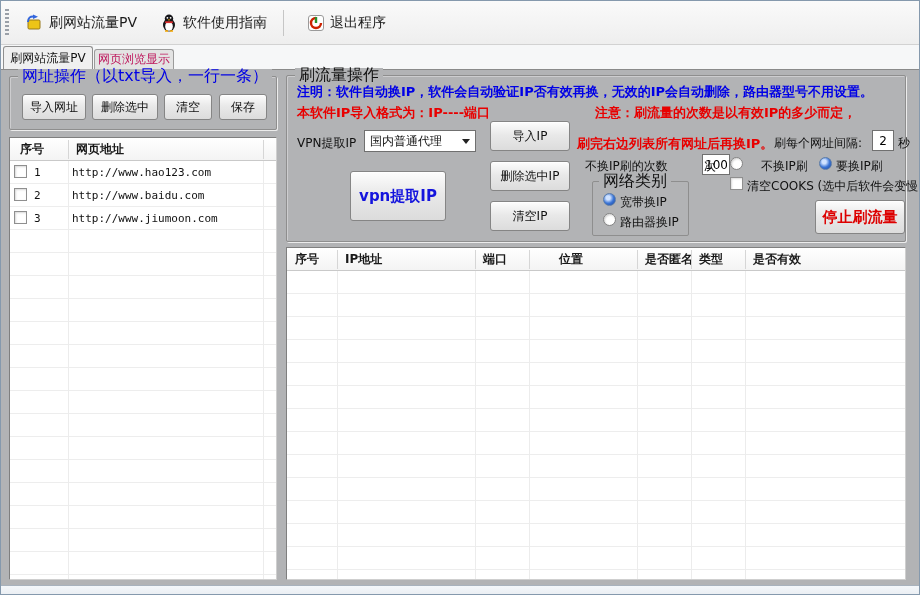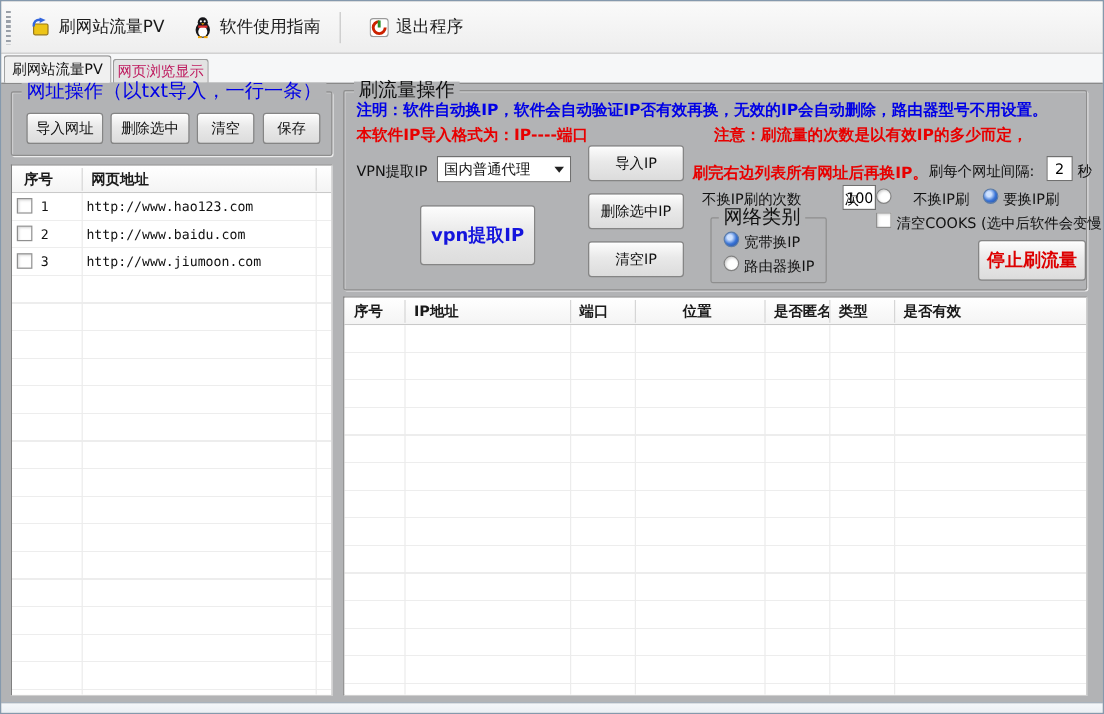--- a/index.html
+++ b/index.html
@@ -225,21 +225,21 @@
     </div>
 
     <div class="table" style="left:285px; top:177px; width:620px; height:333px;">
       <div class="thead">
         <div class="th" style="left:0; width:50px;">序号</div>
         <div class="th-sep" style="left:50px;"></div>
         <div class="th" style="left:50px; width:138px;">IP地址</div>
         <div class="th-sep" style="left:188px;"></div>
         <div class="th" style="left:188px; width:54px;">端口</div>
         <div class="th-sep" style="left:242px;"></div>
-        <div class="th" style="left:252px; width:108px;padding-left:30px;">位置</div>
+        <div class="th" style="left:242px; width:108px;padding-left:30px;">位置</div>
         <div class="th-sep" style="left:350px;"></div>
         <div class="th" style="left:350px; width:54px;">是否匿名</div>
         <div class="th-sep" style="left:404px;"></div>
         <div class="th" style="left:404px; width:54px;">类型</div>
         <div class="th-sep" style="left:458px;"></div>
         <div class="th" style="left:458px; width:160px;">是否有效</div>
       </div>
       <div class="tbody">
         <div class="vline" style="left:50px;"></div>
         <div class="vline" style="left:188px;"></div>

